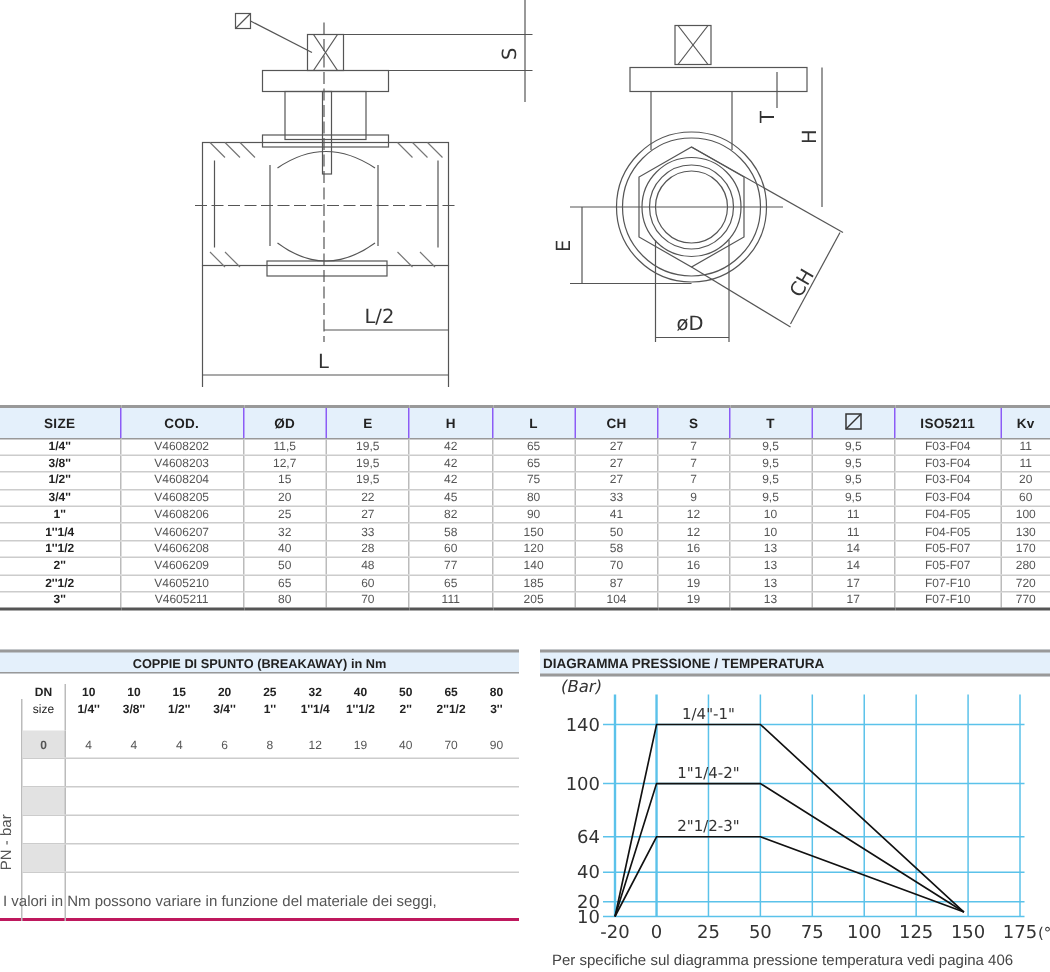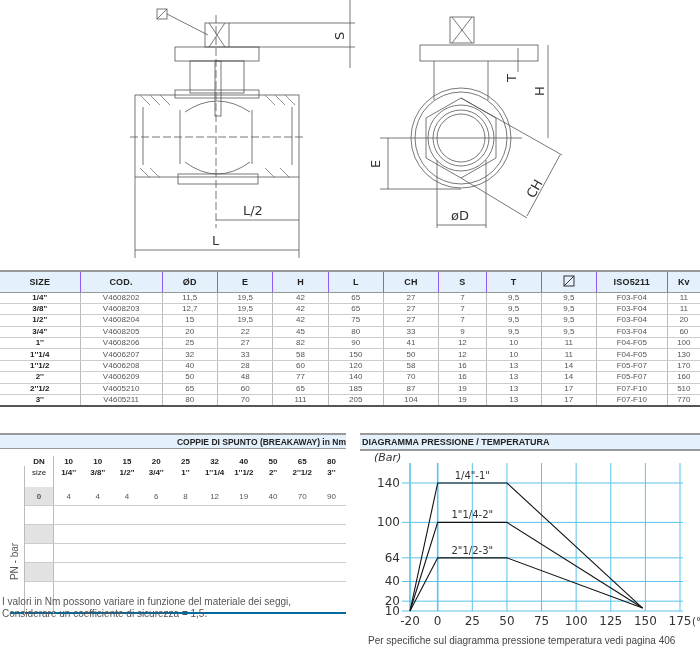--- a/index.html
+++ b/index.html
@@ -8,22 +8,22 @@
   .lbl { font-family: "DejaVu Sans", sans-serif; font-size: 13px; fill: #333; }
 
   table.spec { position: absolute; left: 0; top: 270px; width: 700px; border-collapse: collapse; font-family: "Liberation Sans Narrow", "Liberation Sans", sans-serif; }
   table.spec th { background: #e4f0fb; font-size: 9px; font-weight: bold; height: 21px; border-top: 2px solid #999; border-bottom: 1px solid #999; border-left: 1px solid #8b5cf6; letter-spacing: 0.2px; }
   table.spec th:first-child { border-left: none; }
   table.spec td { font-size: 8px; color: #555; text-align: center; height: 11.4px; border-bottom: 1px solid #ccc; border-left: 1px solid #bbb; line-height: 10px; }
   table.spec td:first-child { border-left: none; color: #222; font-weight: bold; }
   table.spec tr:last-child td { border-bottom: 2px solid #555; }
 
   .coppie { position: absolute; left: 0; top: 433px; width: 346px; }
-  .coppie-title { background: #e4f0fb; border-top: 2px solid #999; border-bottom: 1px solid #999; height: 16px; text-align: right; font-size: 8.5px; font-weight: bold; line-height: 14px; }
-  .cgrid { position: relative; height: 165px; border-bottom: 2px solid #0369a1; margin-left: 10px; }
+  .coppie-title { background: #e4f0fb; border-top: 2px solid #999; border-bottom: 1px solid #999; height: 16px; text-align: center; font-size: 8.5px; font-weight: bold; line-height: 14px; }
+  .cgrid { position: relative; height: 165px; border-bottom: 2px solid #be185d; }
   .pn-label { position: absolute; left: 0; top: 17px; width: 15px; height: 148px; border-right: 1px solid #bbb; }
   .pn-label span { position: absolute; left: -14px; top: 90px; transform: rotate(-90deg); font-size: 10px; color: #555; white-space: nowrap; }
   .crow { position: absolute; left: 15px; right: 0; display: flex; }
   .crow .c0 { width: 29px; text-align: center; border-right: 1px solid #bbb; }
   .crow .cc { flex: 1; text-align: center; }
   .hdr { top: 4px; height: 34px; font-size: 8px; font-weight: bold; line-height: 11px; padding-top: 3px; }
   .hdr .c0 { font-weight: bold; }
   .zero { top: 38px; height: 19px; font-size: 8px; color: #555; border-bottom: 1px solid #ccc; line-height: 19px; }
   .zero .c0 { background: #e2e2e2; font-weight: bold; }
   .erow { height: 19px; border-bottom: 1px solid #ccc; }
@@ -233,35 +233,35 @@
         <td>V4606209</td>
         <td>50</td>
         <td>48</td>
         <td>77</td>
         <td>140</td>
         <td>70</td>
         <td>16</td>
         <td>13</td>
         <td>14</td>
         <td>F05-F07</td>
-        <td>160</td>
+        <td>280</td>
       </tr>
       <tr>
         <td>2''1/2</td>
         <td>V4605210</td>
         <td>65</td>
         <td>60</td>
         <td>65</td>
         <td>185</td>
         <td>87</td>
         <td>19</td>
         <td>13</td>
         <td>17</td>
         <td>F07-F10</td>
-        <td>510</td>
+        <td>720</td>
       </tr>
       <tr>
         <td>3''</td>
         <td>V4605211</td>
         <td>80</td>
         <td>70</td>
         <td>111</td>
         <td>205</td>
         <td>104</td>
         <td>19</td>
@@ -355,21 +355,20 @@
         <div class="cc"></div>
       </div>
     <div class="crow erow" style="top:133px;height:32px;border-bottom:none">
         <div class="c0"></div>
         <div class="cc"></div>
       </div>
   </div>
 </div>
 <div class="note">
   <div>I valori in Nm possono variare in funzione del materiale dei seggi,</div>
-  <div>Considerare un coefficiente di sicurezza = 1,5.</div>
 </div>
 
 <div class="diag">
   <div class="diag-title">DIAGRAMMA PRESSIONE / TEMPERATURA</div>
   <svg id="pt-chart" width="340" height="185">
       <line x1="50" y1="12" x2="50" y2="160" stroke="#5bc2ea" stroke-width="1.6"></line>
       <line x1="77.6923076923077" y1="12" x2="77.6923076923077" y2="160" stroke="#5bc2ea" stroke-width="1.6"></line>
       <line x1="112.30769230769232" y1="12" x2="112.30769230769232" y2="160" stroke="#5bc2ea" stroke-width="1"></line>
       <line x1="146.9230769230769" y1="12" x2="146.9230769230769" y2="160" stroke="#5bc2ea" stroke-width="1"></line>
       <line x1="181.53846153846155" y1="12" x2="181.53846153846155" y2="160" stroke="#5bc2ea" stroke-width="1"></line>

